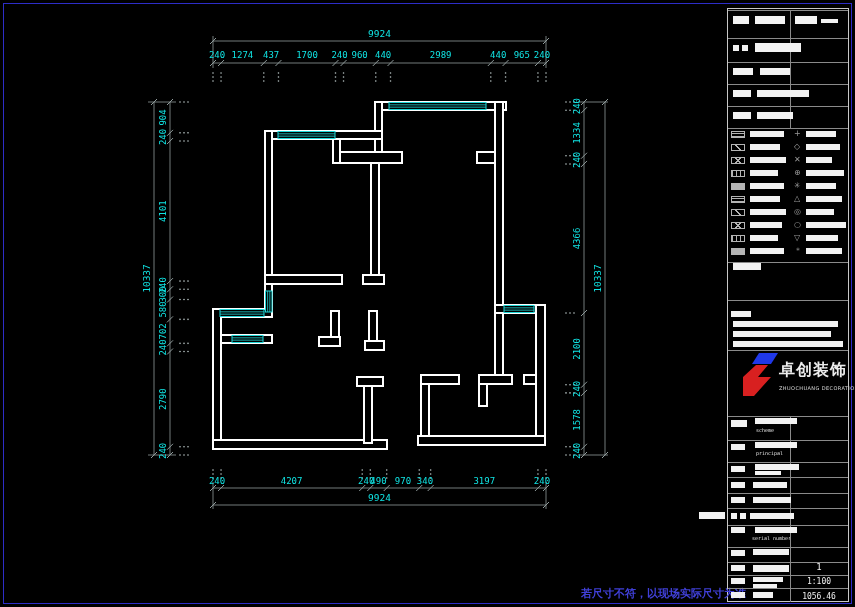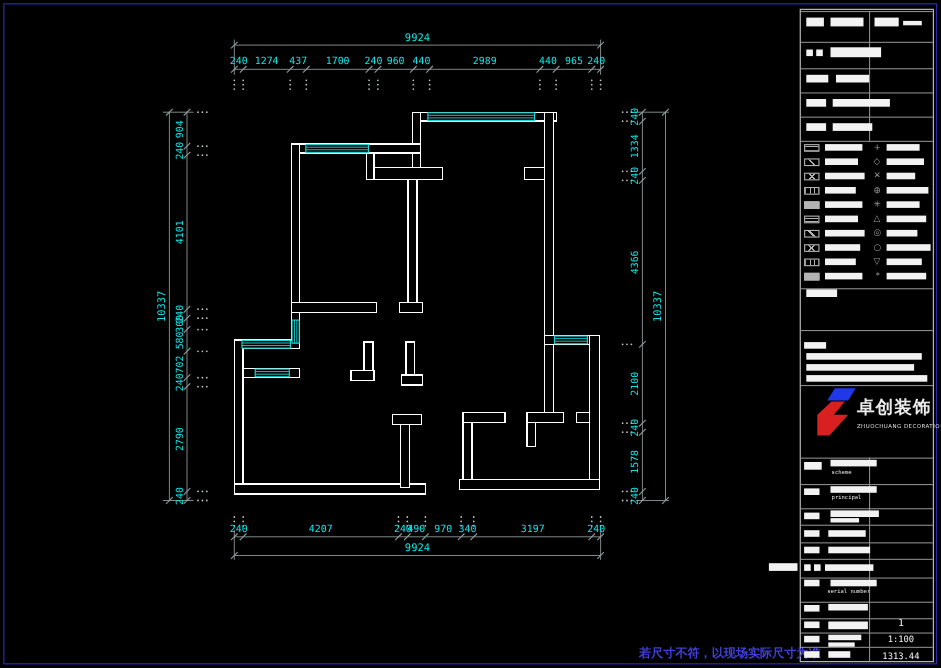--- a/index.html
+++ b/index.html
@@ -325,21 +325,21 @@
     <path d="M4,46 L4,27 L17,15 L29,15 L19,27 L32,27 L15,46 Z" fill="#d82020"></path>
   </svg>
   <div class="logo-cn">卓创装饰</div>
   <div class="logo-en">ZHUOCHUANG DECORATION</div>
 
   <div class="tiny" style="left:756px;top:427px">scheme</div>
   <div class="tiny" style="left:756px;top:450px">principal</div>
   <div class="tiny" style="left:752px;top:535px">serial number</div>
   <div class="val" style="left:790px;top:562px;width:58px;font-size:9px">1</div>
   <div class="val" style="left:790px;top:577px;width:58px;font-size:8px">1:100</div>
-  <div class="val" style="left:790px;top:592px;width:58px;font-size:8px">1313.44</div>
+  <div class="val" style="left:790px;top:592px;width:58px;font-size:8px">1056.46</div>
 
   <div class="disclaimer">若尺寸不符，以现场实际尺寸为准</div>
 <div class="gline" style="left: 728px; top: 10px; width: 120px; height: 1px;"></div>
     <div class="gline" style="left: 728px; top: 38px; width: 120px; height: 1px;"></div>
     <div class="gline" style="left: 728px; top: 62px; width: 120px; height: 1px;"></div>
     <div class="gline" style="left: 728px; top: 84px; width: 120px; height: 1px;"></div>
     <div class="gline" style="left: 728px; top: 106px; width: 120px; height: 1px;"></div>
     <div class="gline" style="left: 728px; top: 128px; width: 120px; height: 1px;"></div>
     <div class="gline" style="left: 728px; top: 262px; width: 120px; height: 1px;"></div>
     <div class="gline" style="left: 728px; top: 300px; width: 120px; height: 1px;"></div>

